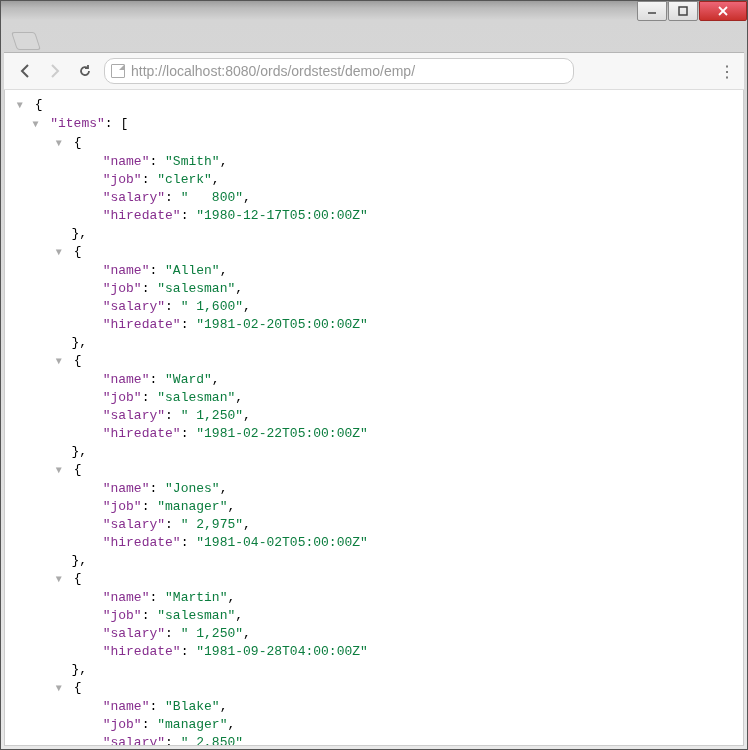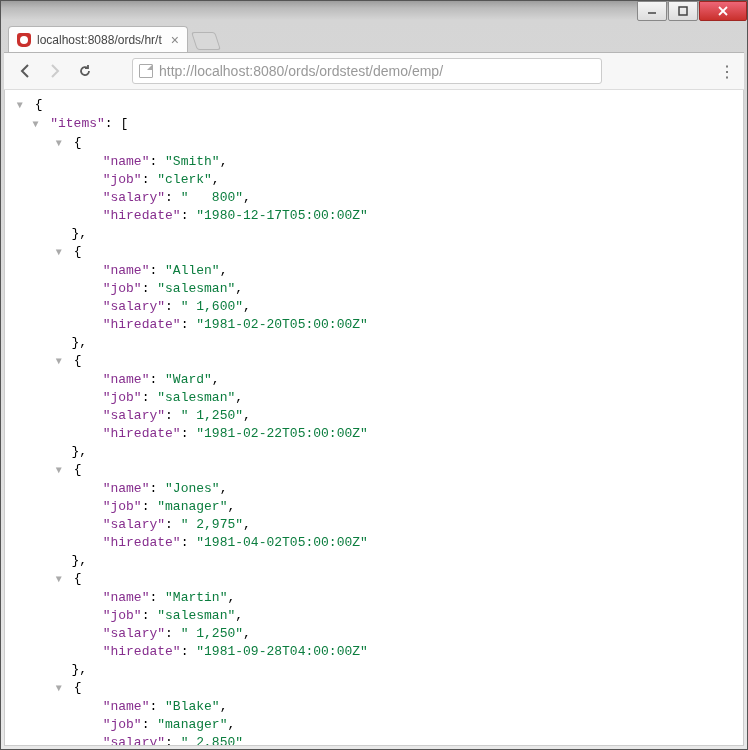--- a/index.html
+++ b/index.html
@@ -112,30 +112,29 @@
       width: 22px; height: 22px;
       display: flex; align-items: center; justify-content: center;
       color: #5a5a5a;
       font-size: 16px;
     }
     .nav-btn.disabled { color: #bbb; }
     .omnibox {
       flex: 1;
       height: 26px;
       border: 1px solid #ccc;
-      border-radius: 3px;
+      border-radius: 10px;
       background: #fff;
       display: flex;
       align-items: center;
       padding: 0 6px;
       font-size: 14px;
       color: #999;
       gap: 6px;
       max-width: 470px;
-      margin-left: 28px;
     }
     .omnibox .page-icon {
       width: 14px; height: 14px;
       border: 1px solid #aaa;
       border-radius: 1px;
       position: relative;
     }
     .omnibox .page-icon::after {
       content: "";
       position: absolute;
@@ -194,25 +193,20 @@
   </div>
   <div class="win-btn close">
     <svg width="12" height="12">
         <line x1="2" y1="2" x2="10" y2="10" stroke="#fff" stroke-width="1.8"></line>
         <line x1="10" y1="2" x2="2" y2="10" stroke="#fff" stroke-width="1.8"></line>
       </svg>
   </div>
 </div>
 
 <div class="tabstrip">
-  <div class="tab">
-    <span class="favicon"></span>
-    <span class="tab-title">localhost:8088/ords/hr/t</span>
-    <span class="close-x">×</span>
-  </div>
   <div class="newtab"></div>
 </div>
 
 <div class="toolbar">
   <div class="nav-btn">
     <svg width="16" height="16">
         <path d="M11 2 L5 8 L11 14" fill="none" stroke="#5a5a5a" stroke-width="2"></path>
       </svg>
   </div>
   <div class="nav-btn disabled">

